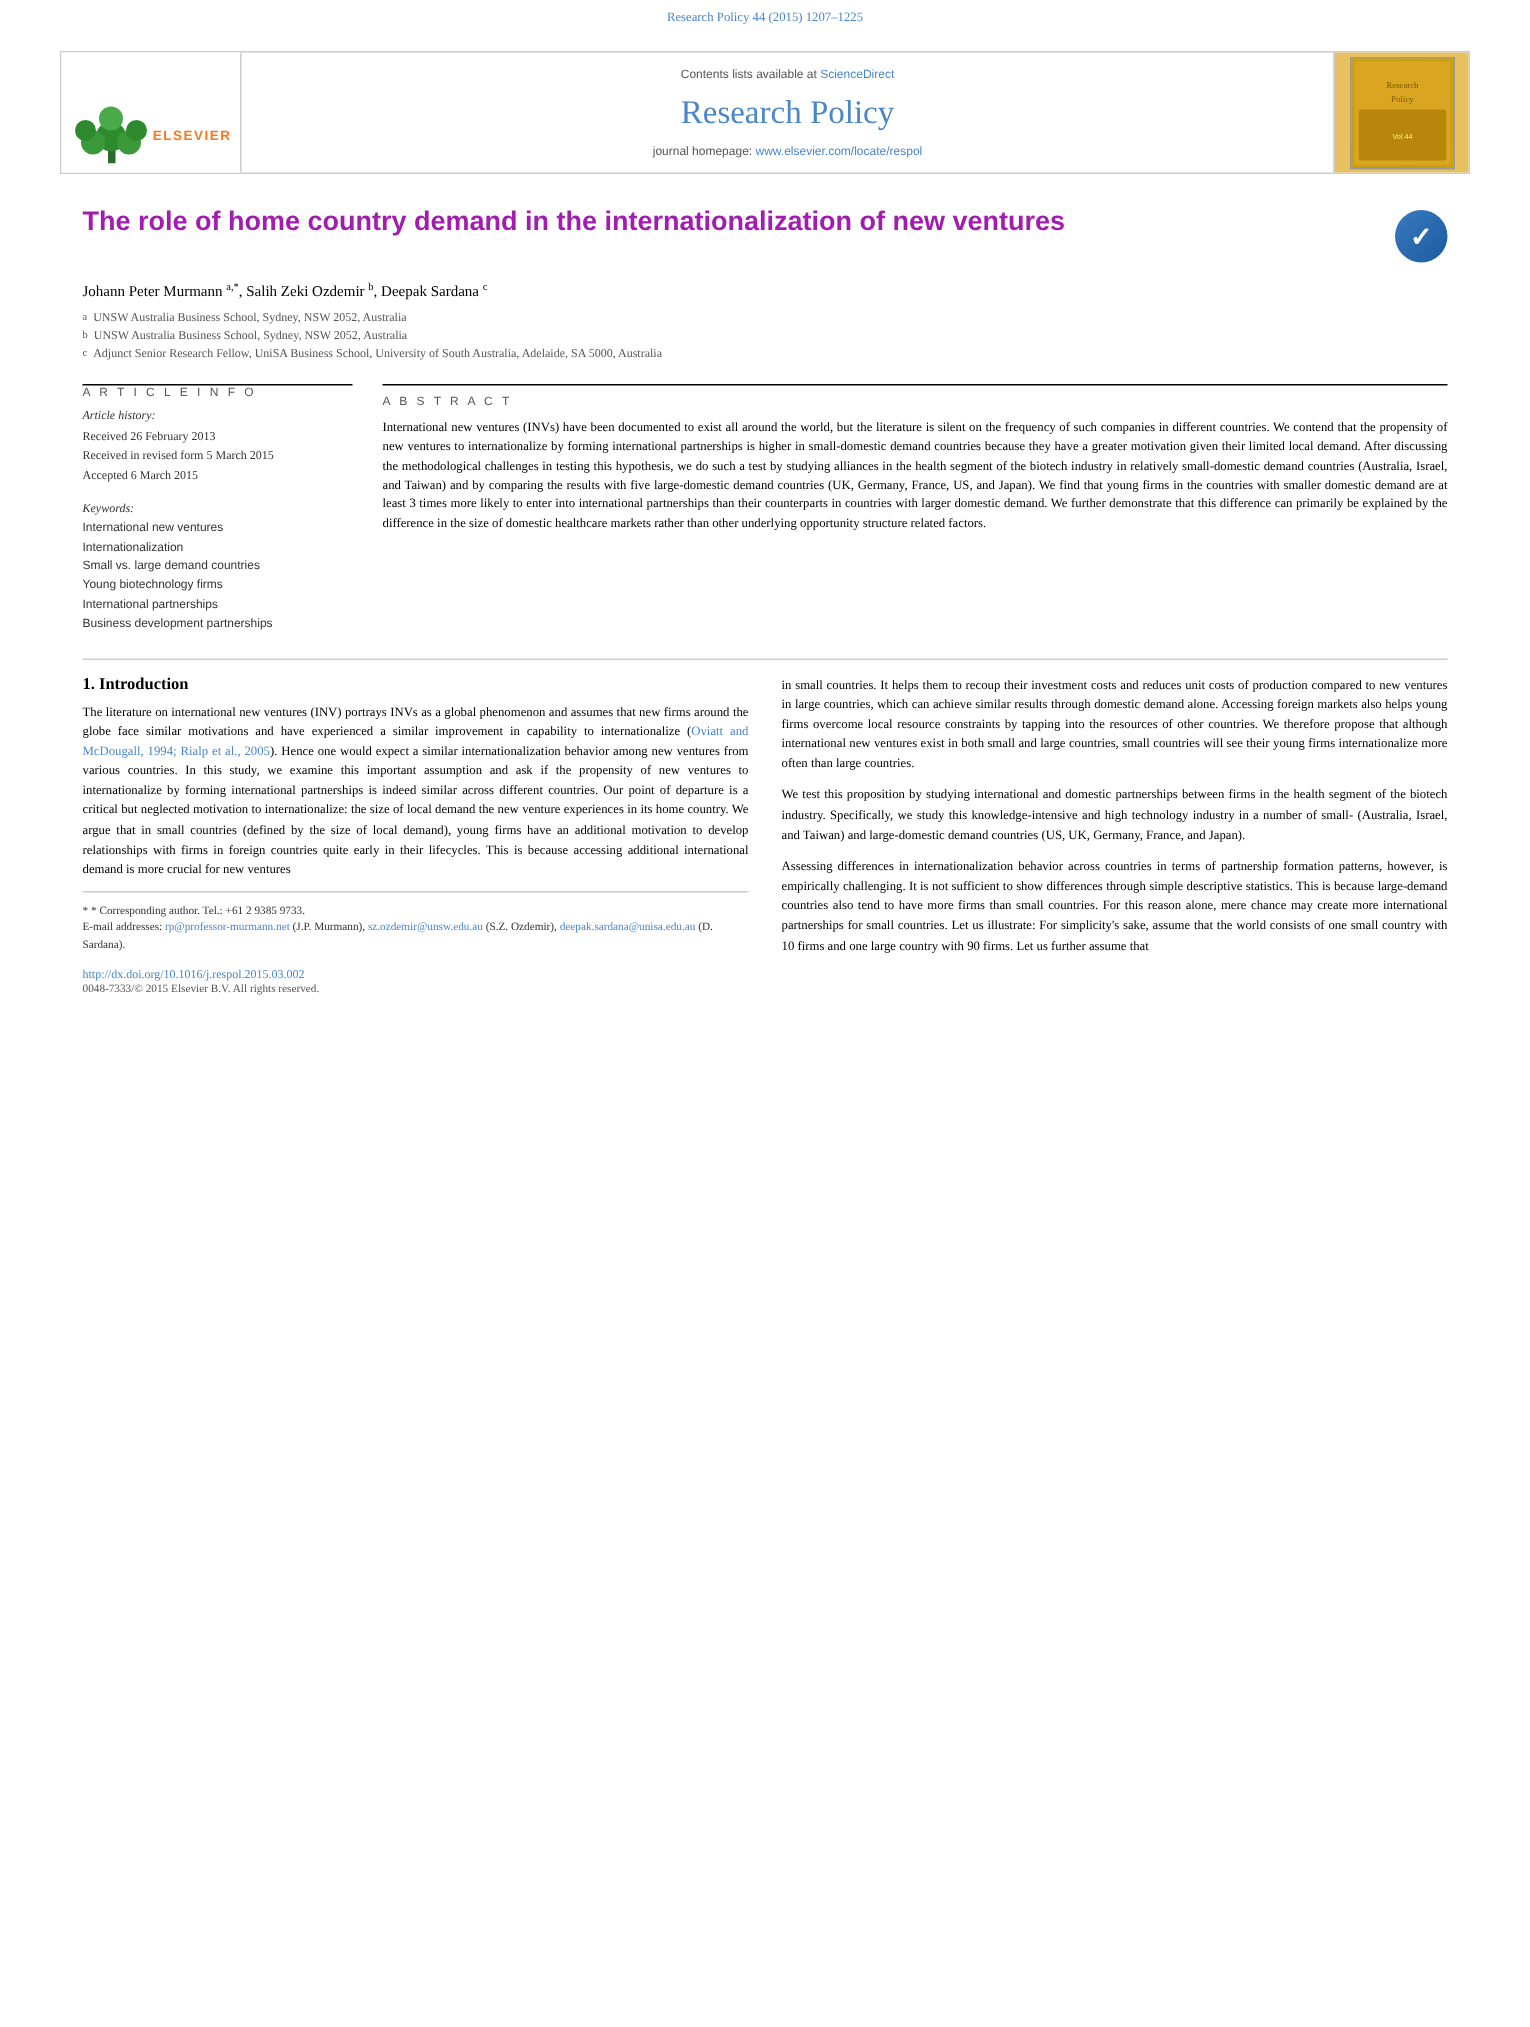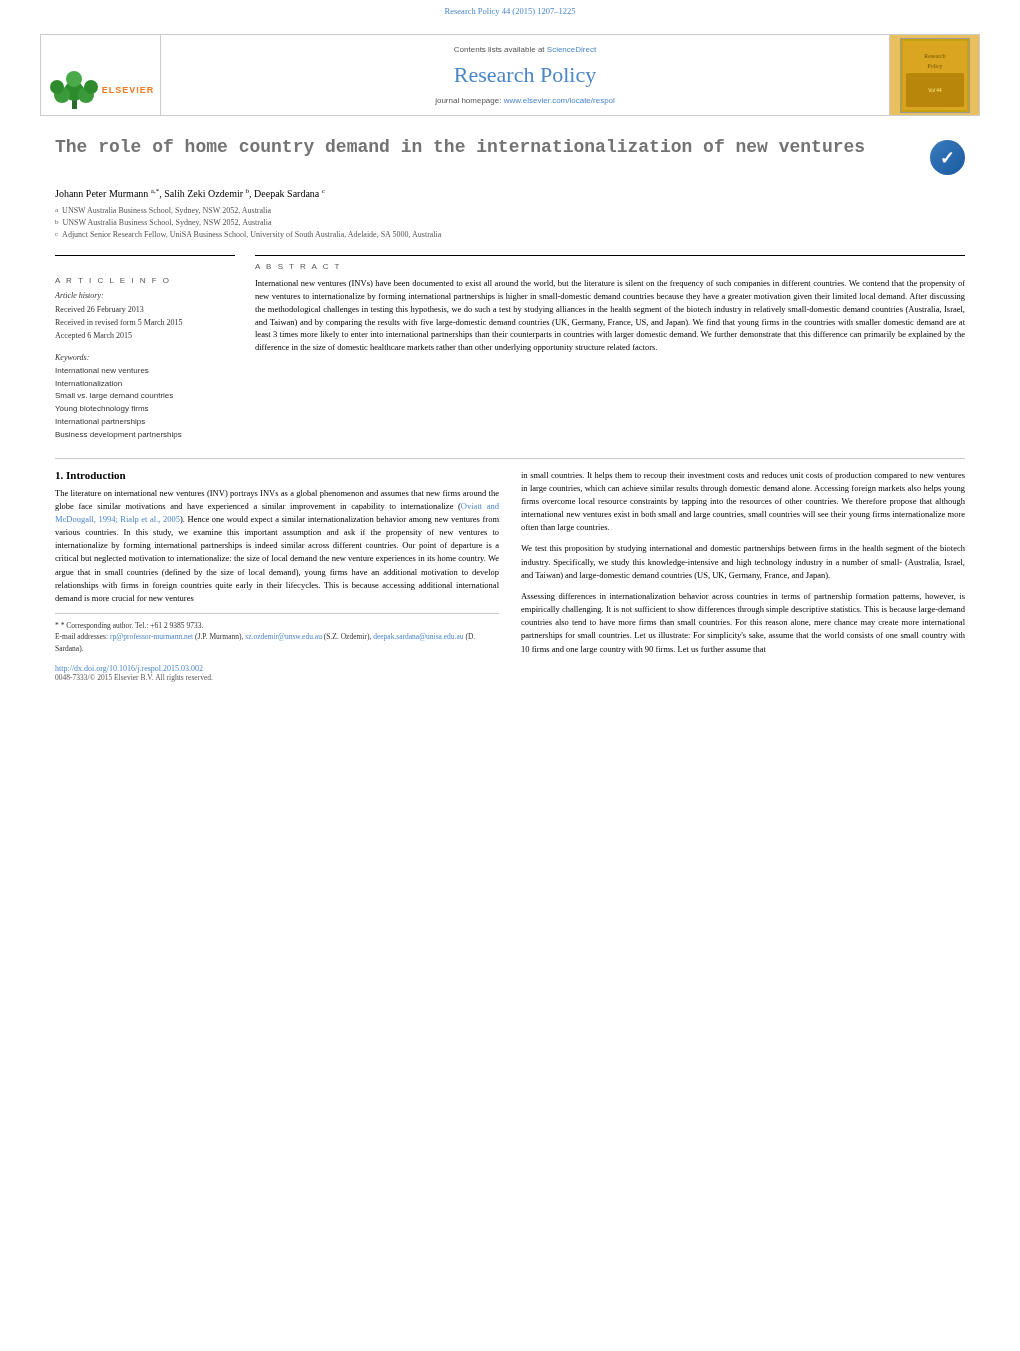--- a/index.html
+++ b/index.html
@@ -129,22 +129,22 @@
     
     .article-title-section {
       display: flex;
       justify-content: space-between;
       align-items: flex-start;
       margin-bottom: 12px;
     }
     .article-title {
       font-size: 18px;
       font-weight: bold;
-      color: #737373;
-      font-family: Liberation Mono, monospace;
+      color: #a21caf;
+      font-family: Liberation Sans, sans-serif;
       line-height: 1.3;
       flex: 1;
       padding-right: 20px;
     }
     .crossmark-badge {
       width: 35px;
       height: 35px;
       flex-shrink: 0;
       margin-top: 4px;
     }
@@ -192,21 +192,21 @@
     
     .two-col {
       display: flex;
       gap: 20px;
       margin-bottom: 16px;
     }
     .article-info-col {
       width: 180px;
       flex-shrink: 0;
       border-top: 1px solid #000;
-      padding-top: 20px;
+      padding-top: 0;
     }
     .abstract-col {
       flex: 1;
       border-top: 1px solid #000;
       padding-top: 6px;
     }
 
     .section-label {
       font-size: 8px;
       letter-spacing: 2px;

